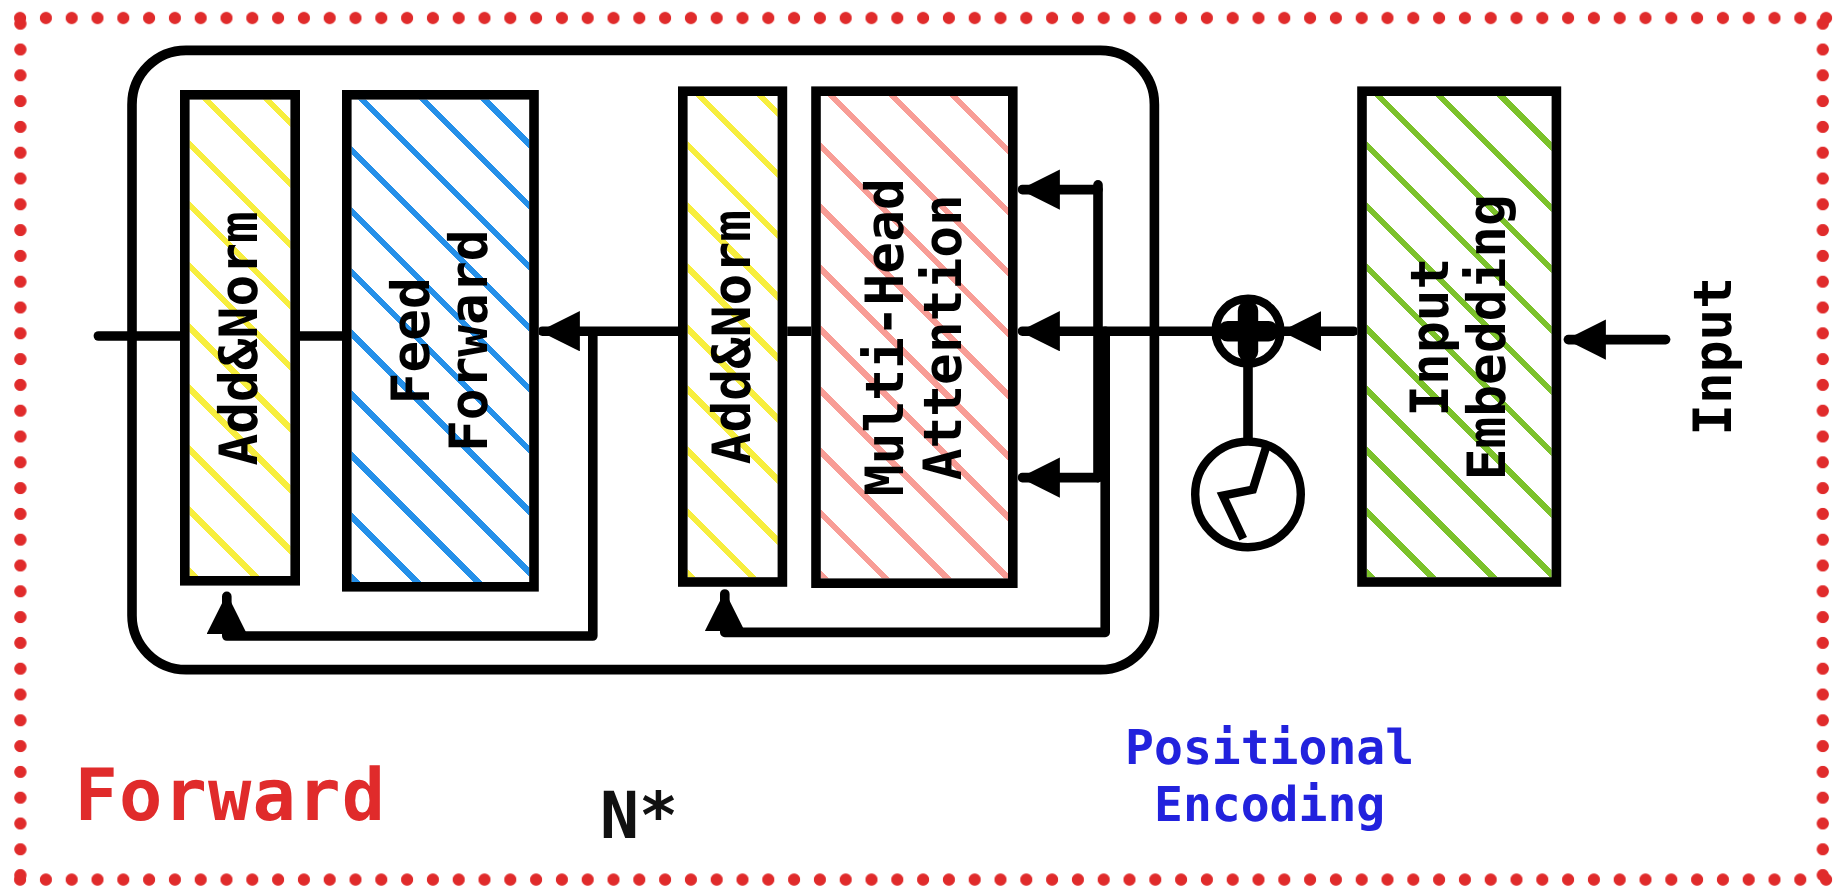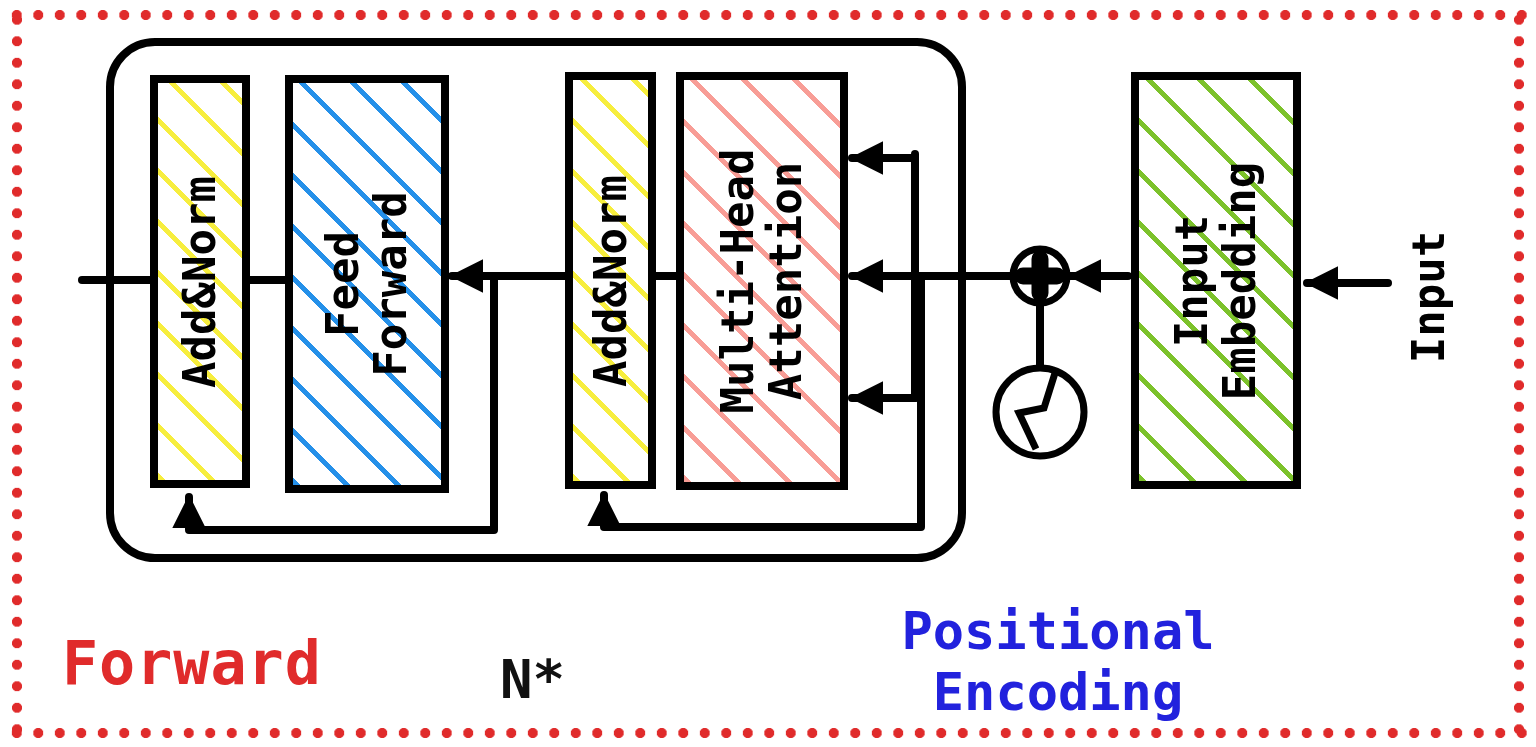--- a/index.html
+++ b/index.html
@@ -45,21 +45,21 @@
   .encoder-title {
     position:absolute; left:62px; top:628px;
     font-size:60px; font-weight:bold; letter-spacing:1px;
   }
   .n-star {
     position:absolute; left:500px; top:648px;
     font-size:54px; font-weight:bold; color:#111;
   }
   .positional {
     position:absolute; left:878px; top:601px; width:360px;
-    font-size:52px; font-weight:bold; line-height:1.17;
+    font-size:40px; font-weight:bold; line-height:1.17;
     text-align:center; white-space:pre-line;
   }
   .input-side-label {
     position:absolute; left:1428px; top:297px;
     transform: translate(-50%,-50%) rotate(-90deg);
     font-size:44px; font-weight:bold; color:#000; white-space:pre;
   }
 </style>
 </head>
 <body>

